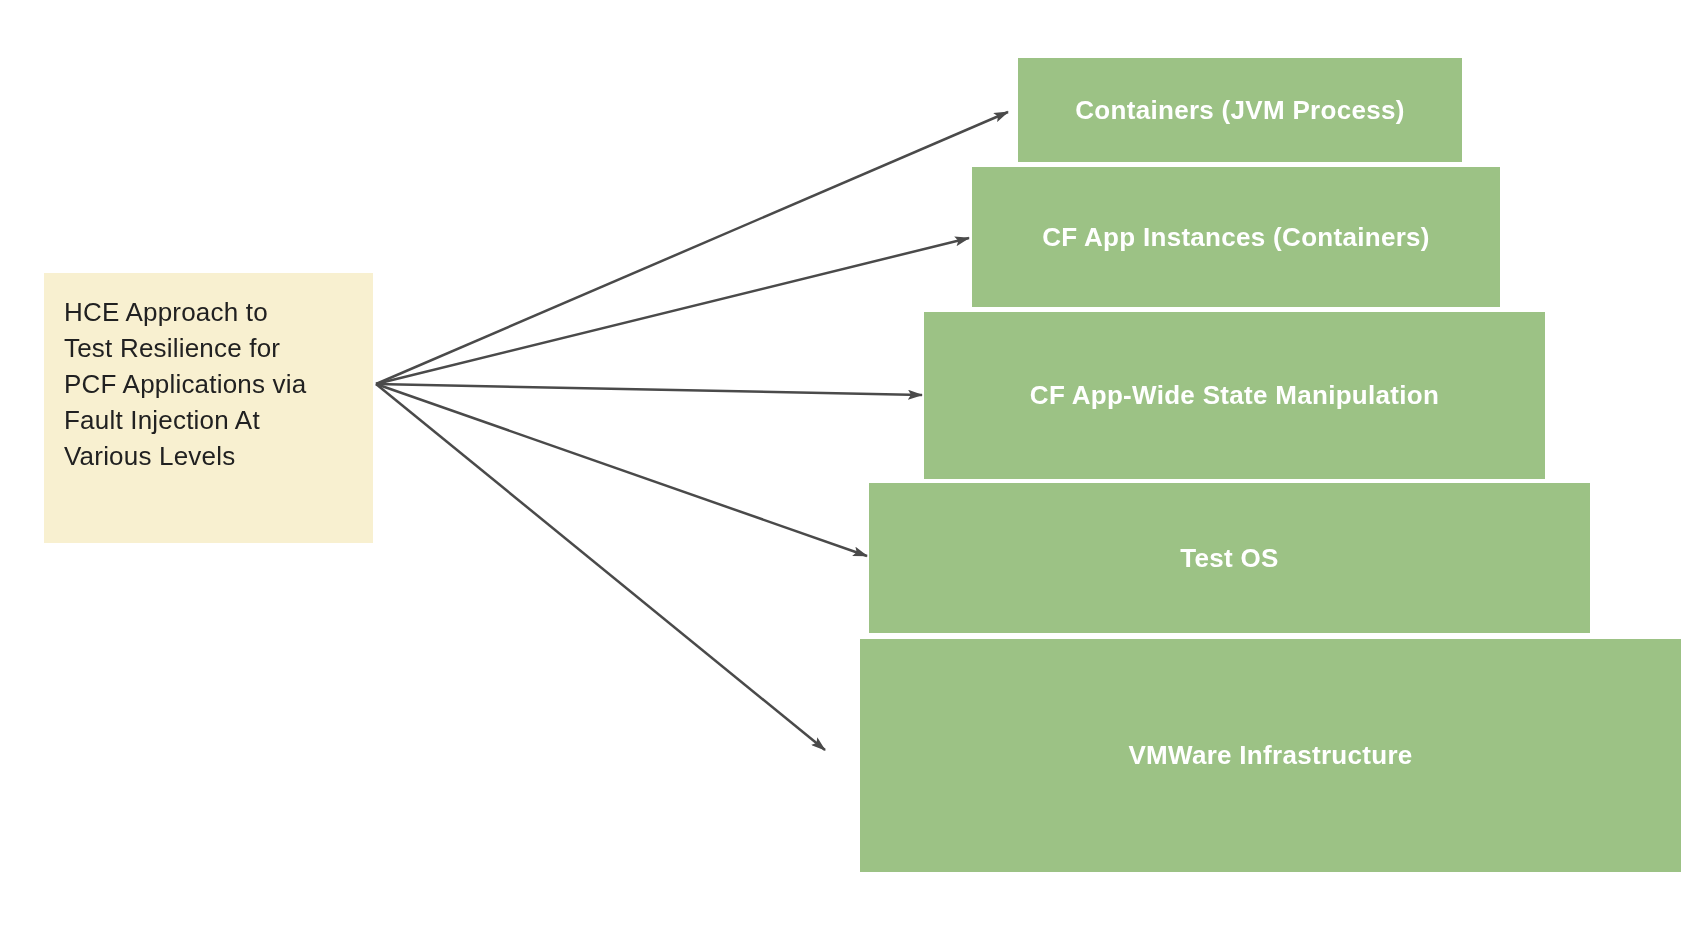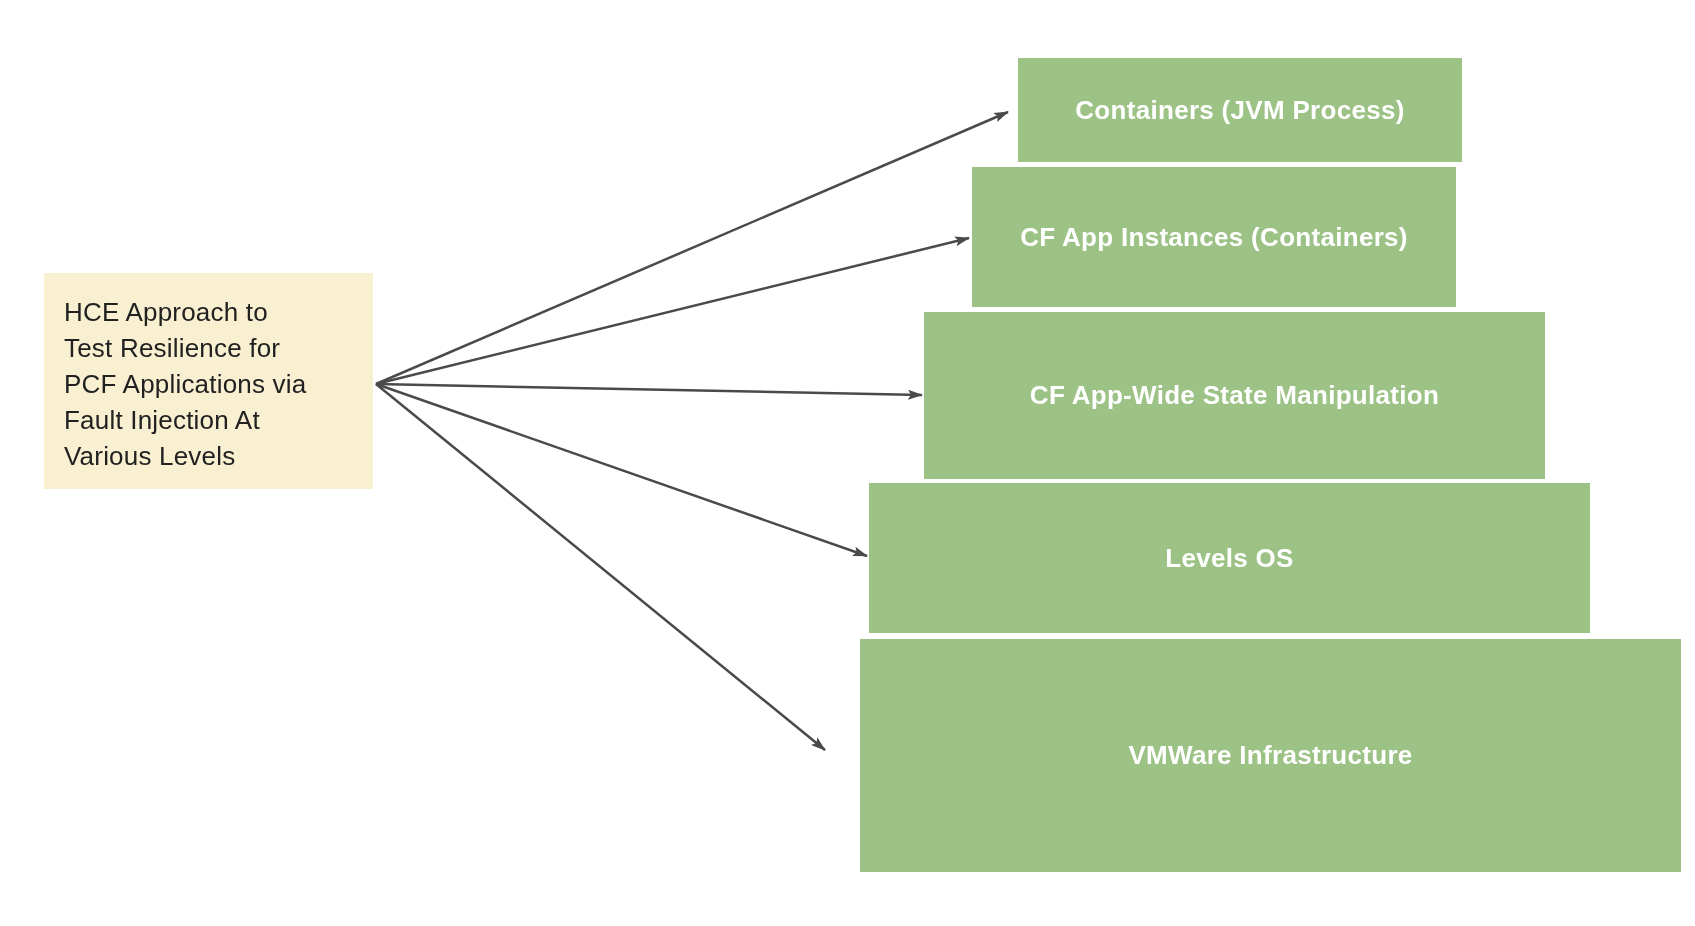--- a/index.html
+++ b/index.html
@@ -28,21 +28,21 @@
     stroke-width: 2.5;
   }
   .arrow-head {
     fill: var(--arrow, #4A4A4A);
   }
   .note {
     position: absolute;
     left: 44px;
     top: 273px;
     width: 329px;
-    height: 216px;
+    height: 270px;
     box-sizing: border-box;
     background: var(--note-bg, #F8F0D0);
     padding: 21px 24px 0 20px;
   }
   .note-text {
     display: block;
     white-space: pre-line;
     font-size: 26px;
     line-height: 36px;
     color: var(--note-text, #212121);
@@ -57,21 +57,21 @@
     justify-content: center;
     text-align: center;
   }
   .level .level-label {
     color: var(--box-label, #ffffff);
     font-weight: bold;
     font-size: 26px;
     letter-spacing: 0.3px;
   }
   .lv1 { left: 1018px; top:  58px; width: 444px; height: 104px; }
-  .lv2 { left:  972px; top: 167px; width: 484px; height: 140px; }
+  .lv2 { left:  972px; top: 167px; width: 528px; height: 140px; }
   .lv3 { left:  924px; top: 312px; width: 621px; height: 167px; text-align: center; }
   .lv4 { left:  869px; top: 483px; width: 721px; height: 150px; }
   .lv5 { left:  826px; top: 639px; width: 821px; height: 233px; margin-left: 34px; }
 </style>
 </head>
 <body>
 
 <div class="canvas">
 
   <svg class="arrow-layer" viewBox="0 0 1695 926" xmlns="http://www.w3.org/2000/svg">
@@ -101,20 +101,20 @@
 
   <div class="level lv2">
     <span class="level-label">CF App Instances (Containers)</span>
   </div>
 
   <div class="level lv3">
     <span class="level-label">CF App-Wide State Manipulation</span>
   </div>
 
   <div class="level lv4">
-    <span class="level-label">Levels OS</span>
+    <span class="level-label">Test OS</span>
   </div>
 
   <div class="level lv5">
     <span class="level-label">VMWare Infrastructure</span>
   </div>
 
 </div>
 
 </body></html>

